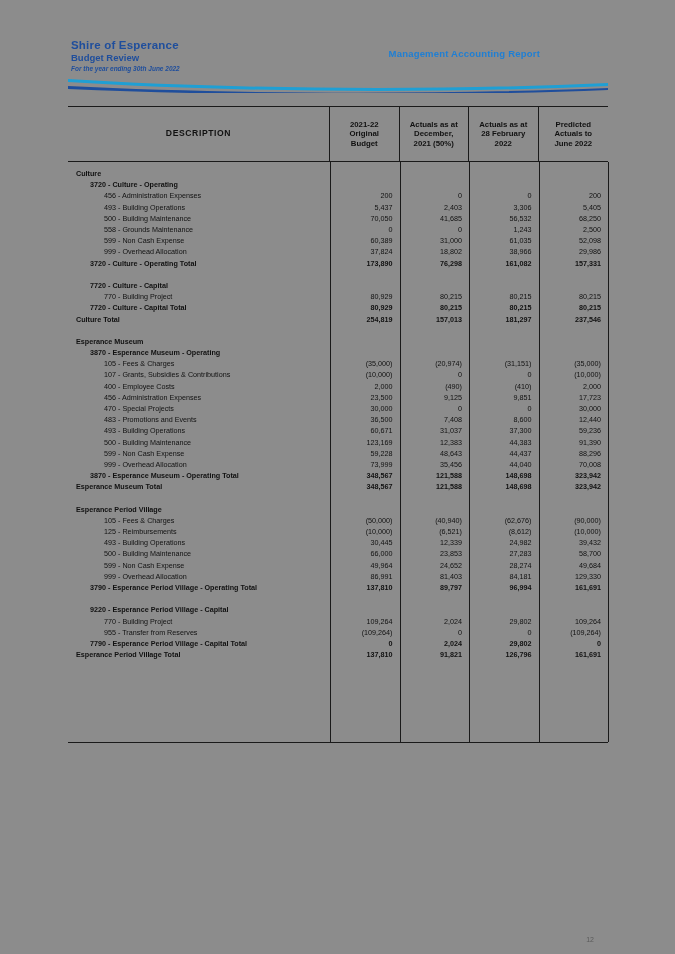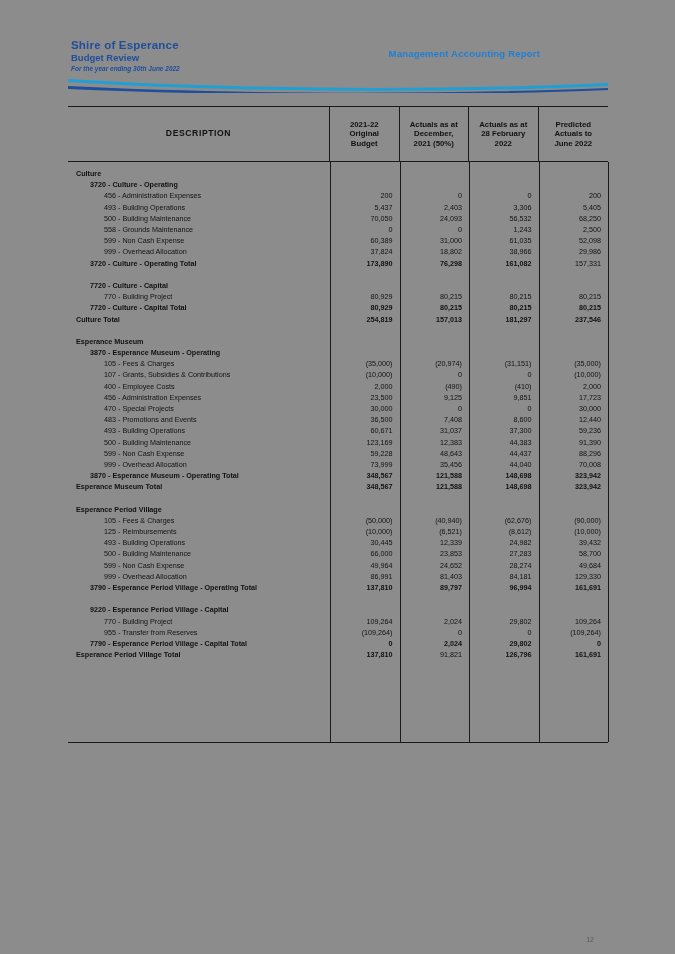--- a/index.html
+++ b/index.html
@@ -234,21 +234,21 @@
           <div class="row">
             <div class="d lvl2">493 - Building Operations</div>
             <div class="n">5,437</div>
             <div class="n">2,403</div>
             <div class="n">3,306</div>
             <div class="n">5,405</div>
           </div>
           <div class="row">
             <div class="d lvl2">500 - Building Maintenance</div>
             <div class="n">70,050</div>
-            <div class="n">24,093</div>
+            <div class="n">41,685</div>
             <div class="n">56,532</div>
             <div class="n">68,250</div>
           </div>
           <div class="row">
             <div class="d lvl2">558 - Grounds Maintenance</div>
             <div class="n">0</div>
             <div class="n">0</div>
             <div class="n">1,243</div>
             <div class="n">2,500</div>
           </div>
@@ -264,21 +264,21 @@
             <div class="n">37,824</div>
             <div class="n">18,802</div>
             <div class="n">38,966</div>
             <div class="n">29,986</div>
           </div>
           <div class="row">
             <div class="d lvl1b">3720 - Culture - Operating Total</div>
             <div class="n" style="font-weight: bold;">173,890</div>
             <div class="n" style="font-weight: bold;">76,298</div>
             <div class="n" style="font-weight: bold;">161,082</div>
-            <div class="n" style="font-weight: normal;">157,331</div>
+            <div class="n" style="font-weight: bold;">157,331</div>
           </div>
           <div class="row spacer">
             <div class="d lvl2"></div>
             <div class="n"></div>
             <div class="n"></div>
             <div class="n"></div>
             <div class="n"></div>
           </div>
           <div class="row">
             <div class="d lvl1">7720 - Culture - Capital</div>
@@ -507,21 +507,21 @@
           <div class="row">
             <div class="d lvl1b">7790 - Esperance Period Village - Capital Total</div>
             <div class="n" style="font-weight: bold;">0</div>
             <div class="n" style="font-weight: bold;">2,024</div>
             <div class="n" style="font-weight: bold;">29,802</div>
             <div class="n" style="font-weight: bold;">0</div>
           </div>
           <div class="row">
             <div class="d lvl0b">Esperance Period Village Total</div>
             <div class="n" style="font-weight: bold;">137,810</div>
-            <div class="n" style="font-weight: normal;">91,821</div>
+            <div class="n" style="font-weight: bold;">91,821</div>
             <div class="n" style="font-weight: bold;">126,796</div>
             <div class="n" style="font-weight: bold;">161,691</div>
           </div>
         </div>
     </div>
 
   </div>
 
   <div class="footer-num">12</div>
 </div>

